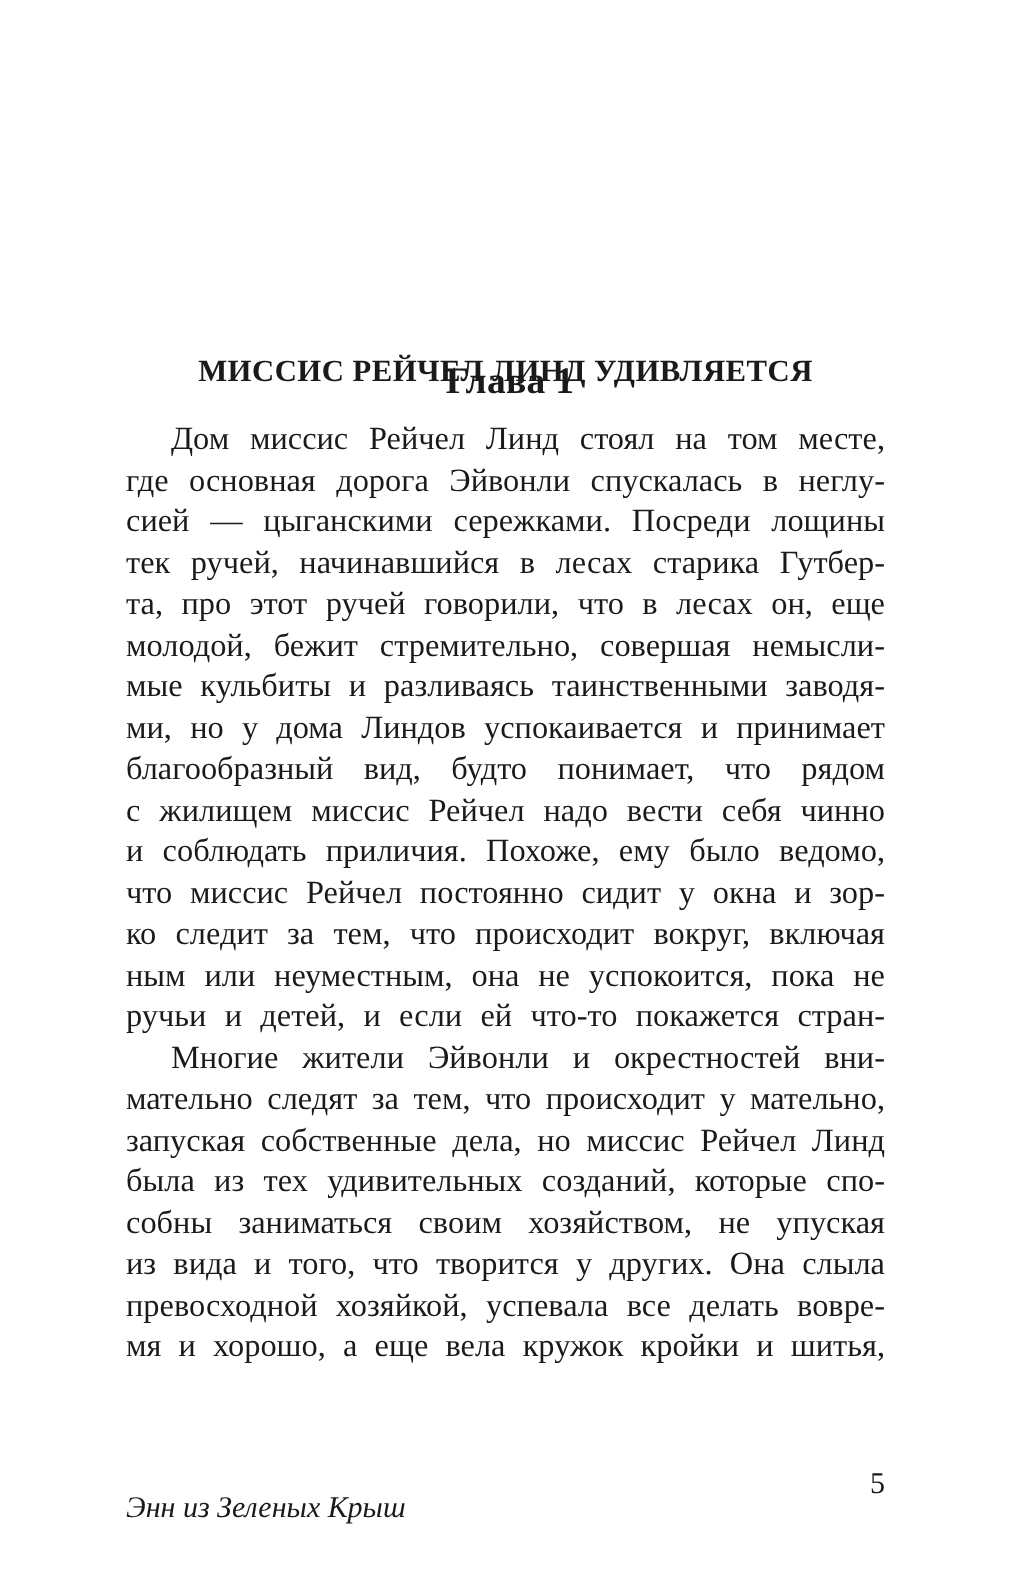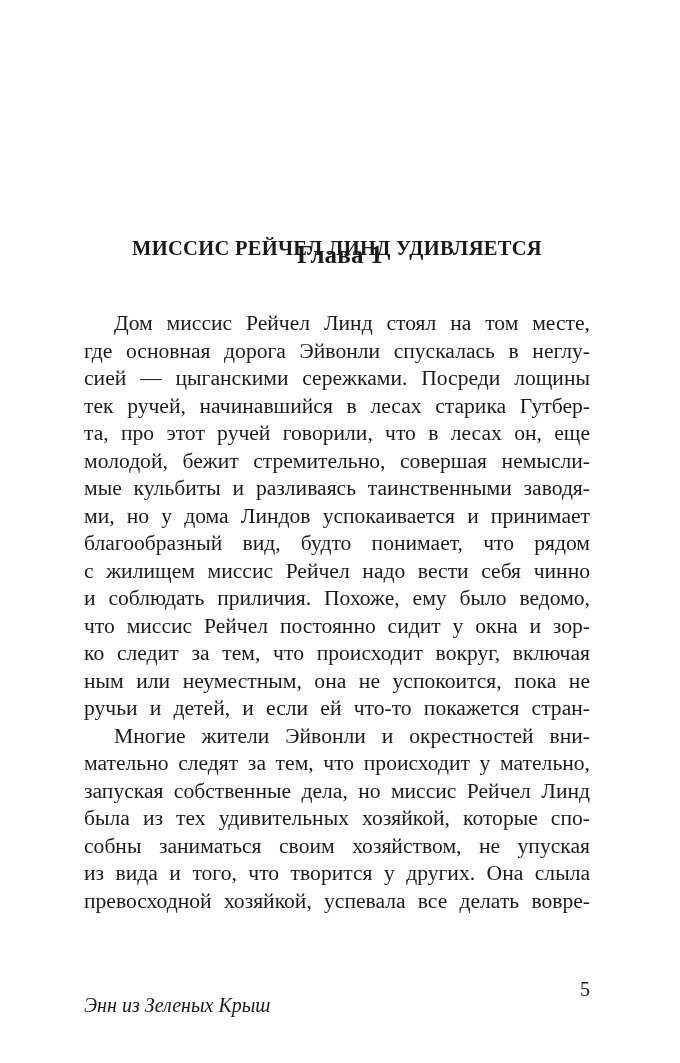--- a/index.html
+++ b/index.html
@@ -43,21 +43,20 @@
       font-size: 20.5px;
       line-height: 28px;
       letter-spacing: 0.3px;
       font-family: Liberation Serif, serif;
     }
     .body-text {
       position: absolute;
       top: 279px;
       left: 84px;
       width: 506px;
-      margin-top: 31px;
     }
     .para {
       margin: 0;
     }
     .line {
       display: block;
       font-size: 21.6px;
       line-height: 27.5px;
       height: 27.5px;
       white-space: nowrap;
@@ -116,24 +115,25 @@
       <span class="line">и соблюдать приличия. Похоже, ему было ведомо,</span>
       <span class="line">что миссис Рейчел постоянно сидит у окна и зор-</span>
       <span class="line">ко следит за тем, что происходит вокруг, включая</span>
       <span class="line">ным или неуместным, она не успокоится, пока не</span>
       <span class="line">ручьи и детей, и если ей что-то покажется стран-</span>
     </p>
     <p class="para">
       <span class="line indent">Многие жители Эйвонли и окрестностей вни-</span>
       <span class="line">мательно следят за тем, что происходит у мательно,</span>
       <span class="line">запуская собственные дела, но миссис Рейчел Линд</span>
-      <span class="line">была из тех удивительных хозяйкой, которые спо-</span>
+      <span class="line">была из тех удивительных созданий, которые спо-</span>
       <span class="line">собны заниматься своим хозяйством, не упуская</span>
       <span class="line">из вида и того, что творится у других. Она слыла</span>
       <span class="line">превосходной хозяйкой, успевала все делать вовре-</span>
+      <span class="line">мя и хорошо, а еще вела кружок кройки и шитья,</span>
     </p>
   </div>
 
   <div class="footer">
     <span class="running-title">Энн из Зеленых Крыш</span>
     <span class="page-number">5</span>
   </div>
 
 </div>
 

